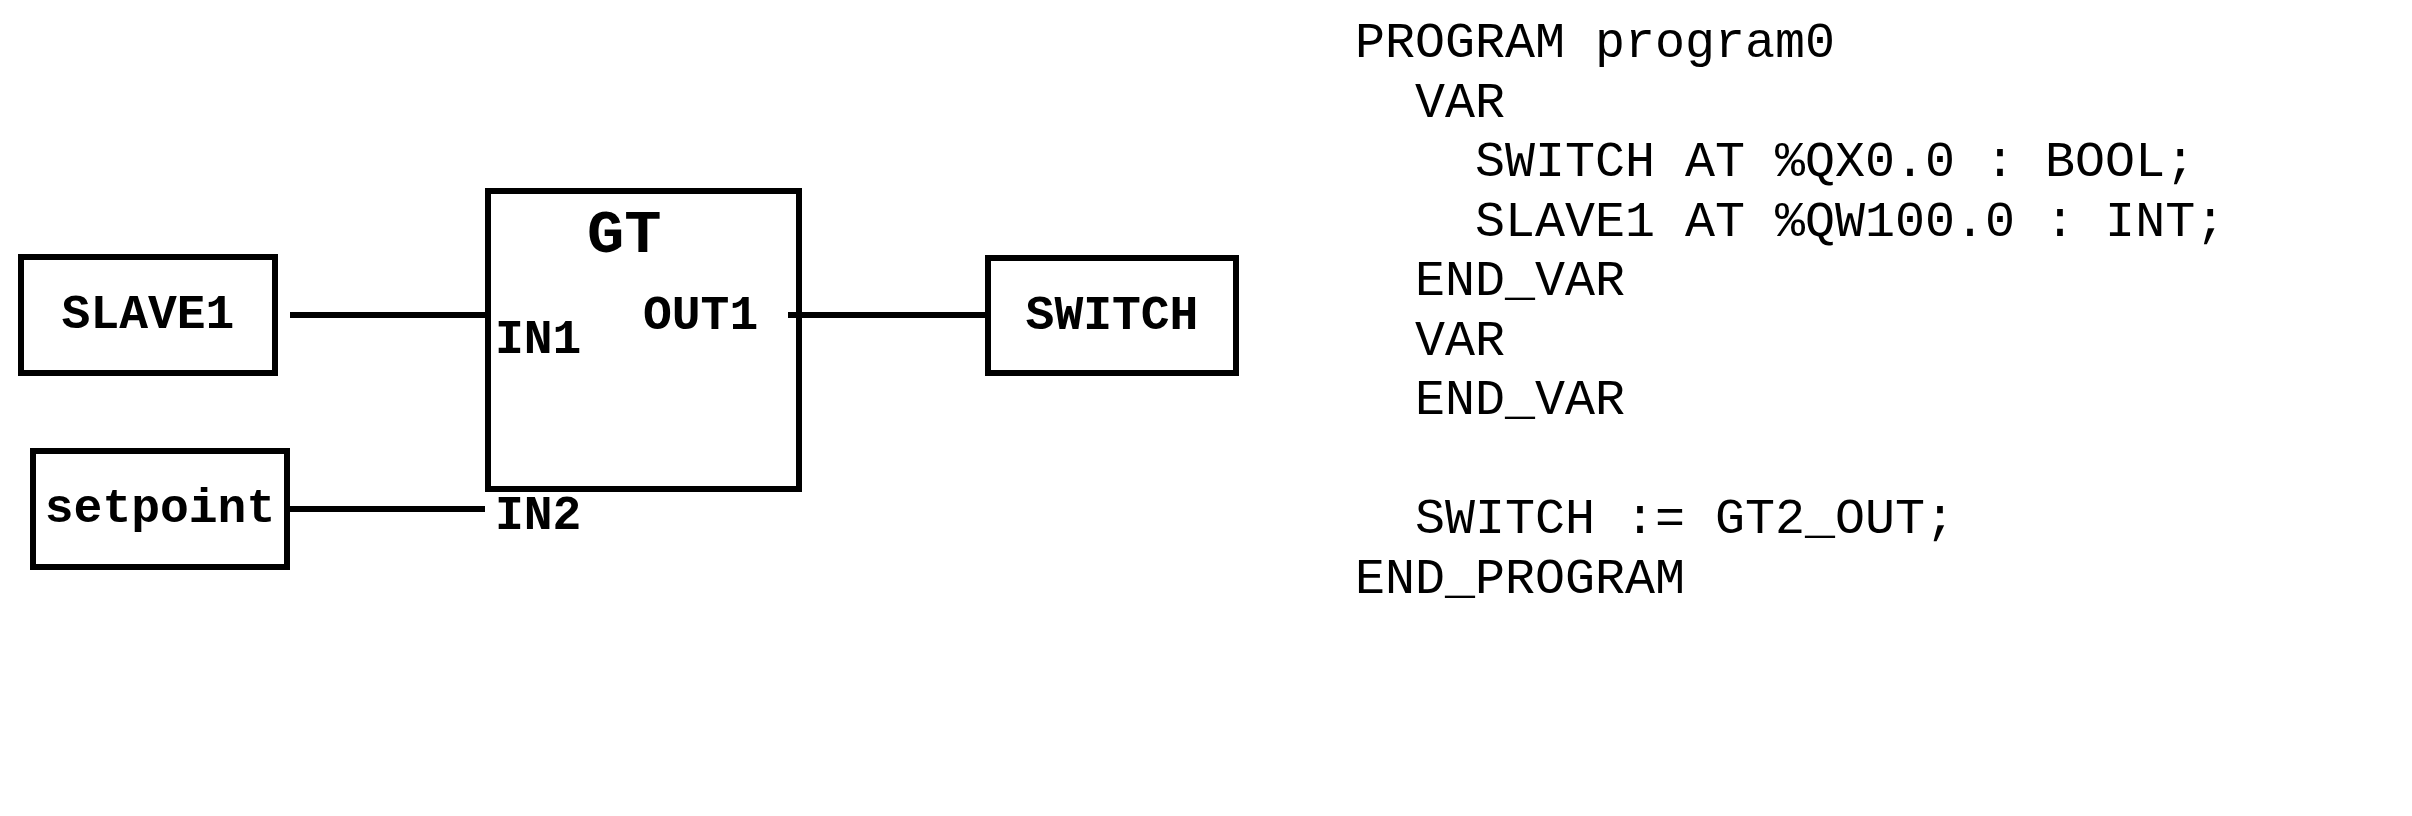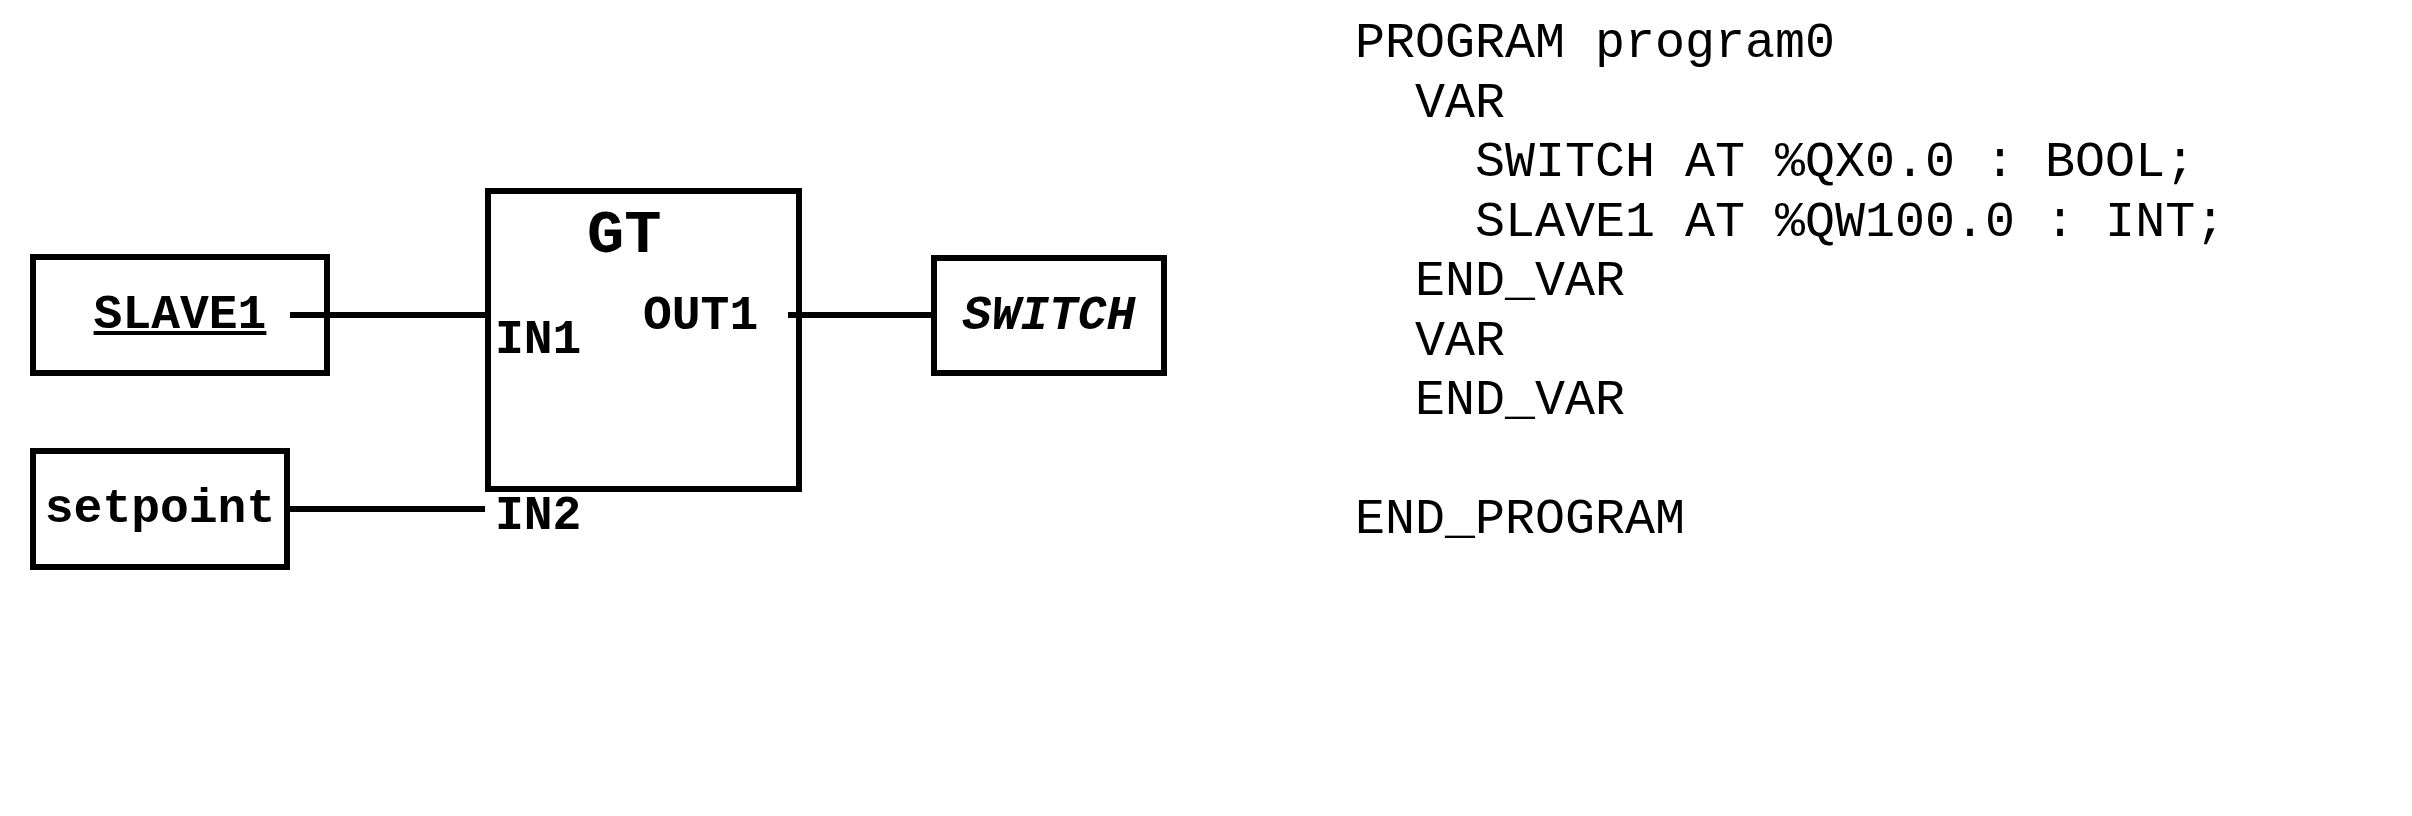--- a/index.html
+++ b/index.html
@@ -58,52 +58,53 @@
     white-space: pre;
   }
 </style>
 </head>
 <body>
 
 <div id="root">
 
   <div>
 
-    <div class="box" style="left:30px; top:254px; width:300px; height:122px;text-decoration:underline;">
+    <div class="box" style="left:18px; top:254px; width:260px; height:122px;">
       <span class="var-label">SLAVE1</span>
     </div>
 
     <div class="box" style="left:30px; top:448px; width:260px; height:122px;">
       <span class="var-label">setpoint</span>
     </div>
 
     <div class="wire" style="left:290px; top:312px; width:195px;"></div>
 
     <div class="wire" style="left:290px; top:506px; width:195px;"></div>
 
     <div class="box" style="left:485px; top:188px; width:317px; height:304px;">
       <span class="fb-title" style="left:96px; top:11px;">GT</span>
       <span class="pin-label" style="left:4px; top:98px;margin-top:24px;">IN1</span>
       <span class="pin-label" style="left:152px; top:98px;">OUT1</span>
       <span class="pin-label" style="left:4px; top:298px;text-align:center;">IN2</span>
     </div>
 
     <div class="wire" style="left:788px; top:312px; width:197px;"></div>
 
-    <div class="box" style="left:931px; top:255px; width:236px; height:121px;font-style:italic;">
+    <div class="box" style="left:985px; top:255px; width:254px; height:121px;">
       <span class="var-label">SWITCH</span>
     </div>
 
   </div>
 
   <div id="code">
     <div class="code-line">PROGRAM program0</div>
     <div class="code-line">  VAR</div>
     <div class="code-line">    SWITCH AT %QX0.0 : BOOL;</div>
     <div class="code-line">    SLAVE1 AT %QW100.0 : INT;</div>
     <div class="code-line">  END_VAR</div>
     <div class="code-line">  VAR</div>
     <div class="code-line">  END_VAR</div>
     <div class="code-line"></div>
+    <div class="code-line">  SWITCH := GT2_OUT;</div>
     <div class="code-line">END_PROGRAM</div>
   </div>
 
 </div>
 
 </body></html>

